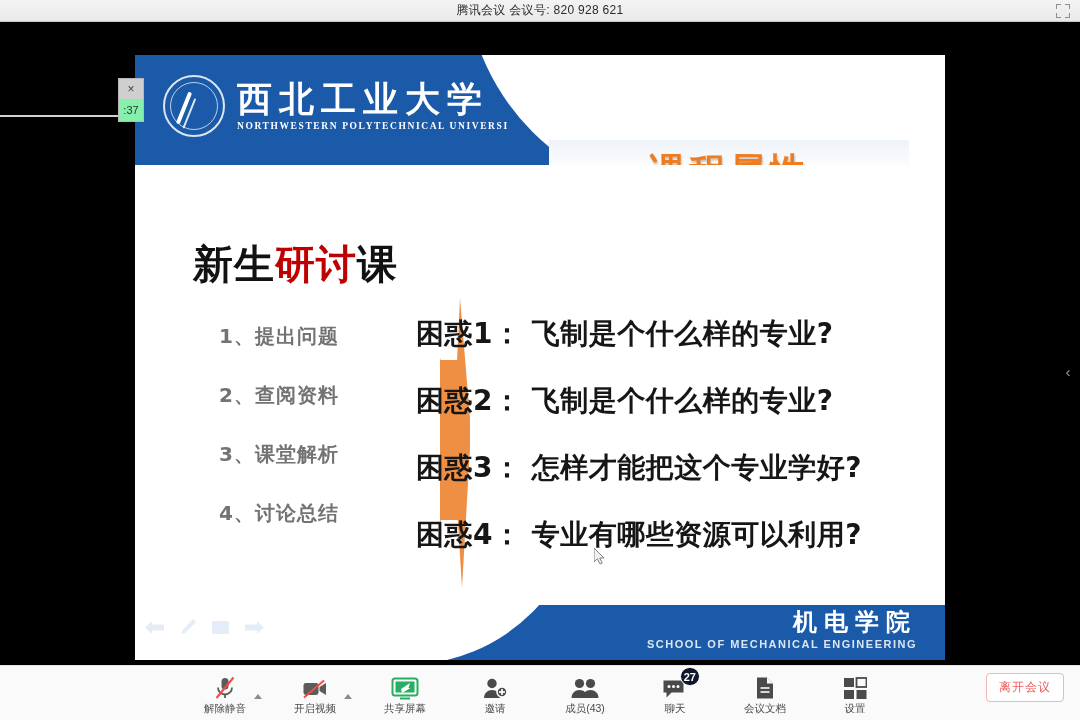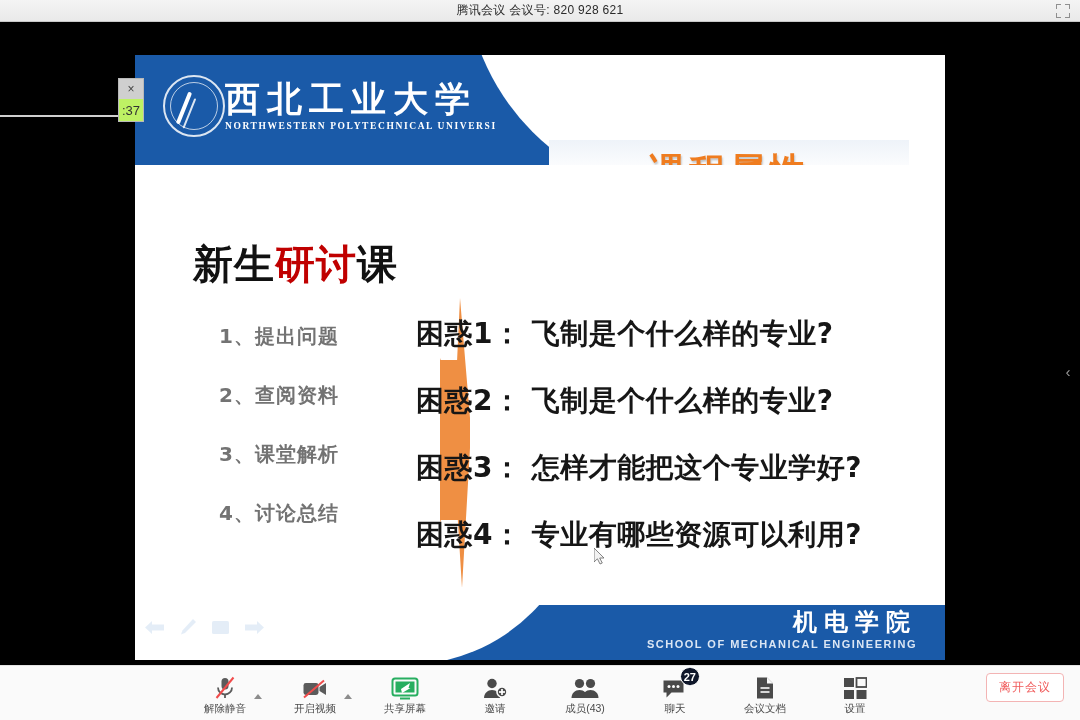--- a/index.html
+++ b/index.html
@@ -38,22 +38,22 @@
   .timer-panel {
     position: absolute; left: 118px; top: 56px; width: 26px; height: 44px;
     background: #e9e9e9; border: 1px solid #b9b9b9; z-index: 30;
     display: flex; flex-direction: column; overflow: hidden;
   }
   .timer-close {
     height: 20px; background: #cfcfcf; color:#444; font-size: 12px;
     display:flex; align-items:center; justify-content:center; line-height:1;
   }
   .timer-val {
-    flex:1; font-size: 13px; color:#333; display:flex;
-    align-items:center; justify-content:center; background:#bef264;
+    flex:1; font-size: 11px; color:#333; display:flex;
+    align-items:center; justify-content:center; background:#86efac;
   }
   .timer-underline {
     position:absolute; left:0; top:93px; width:122px; height:2px;
     background:#cfcfcf; z-index:29;
   }
 
   
   .edge-chevron {
     position:absolute; right:4px; top:336px; width:16px; height:26px;
     display:flex; align-items:center; justify-content:center;
@@ -73,21 +73,21 @@
   }
   .header-swoosh {
     position:absolute; right:-40px; top:-86px; width:520px; height:230px;
     background:#ffffff; border-radius: 0 0 0 250px;
   }
   .header-swoosh2 {
     position:absolute; right:-54px; top:-96px; width:520px; height:232px;
     background:#9fc3e8; border-radius: 0 0 0 250px;
   }
   .logo-wrap {
-    position:absolute; left:28px; top:20px; display:flex; align-items:center; 
+    position:absolute; left:28px; top:20px; display:flex; align-items:center; gap:12px;
   }
   .logo-seal {
     width:62px; height:62px; border-radius:50%;
     border:2px solid rgba(255,255,255,.85);
     position:relative; flex:none;
   }
   .logo-seal::before {
     content:""; position:absolute; left:5px; top:5px; right:5px; bottom:5px;
     border:1px solid rgba(255,255,255,.7); border-radius:50%;
   }

